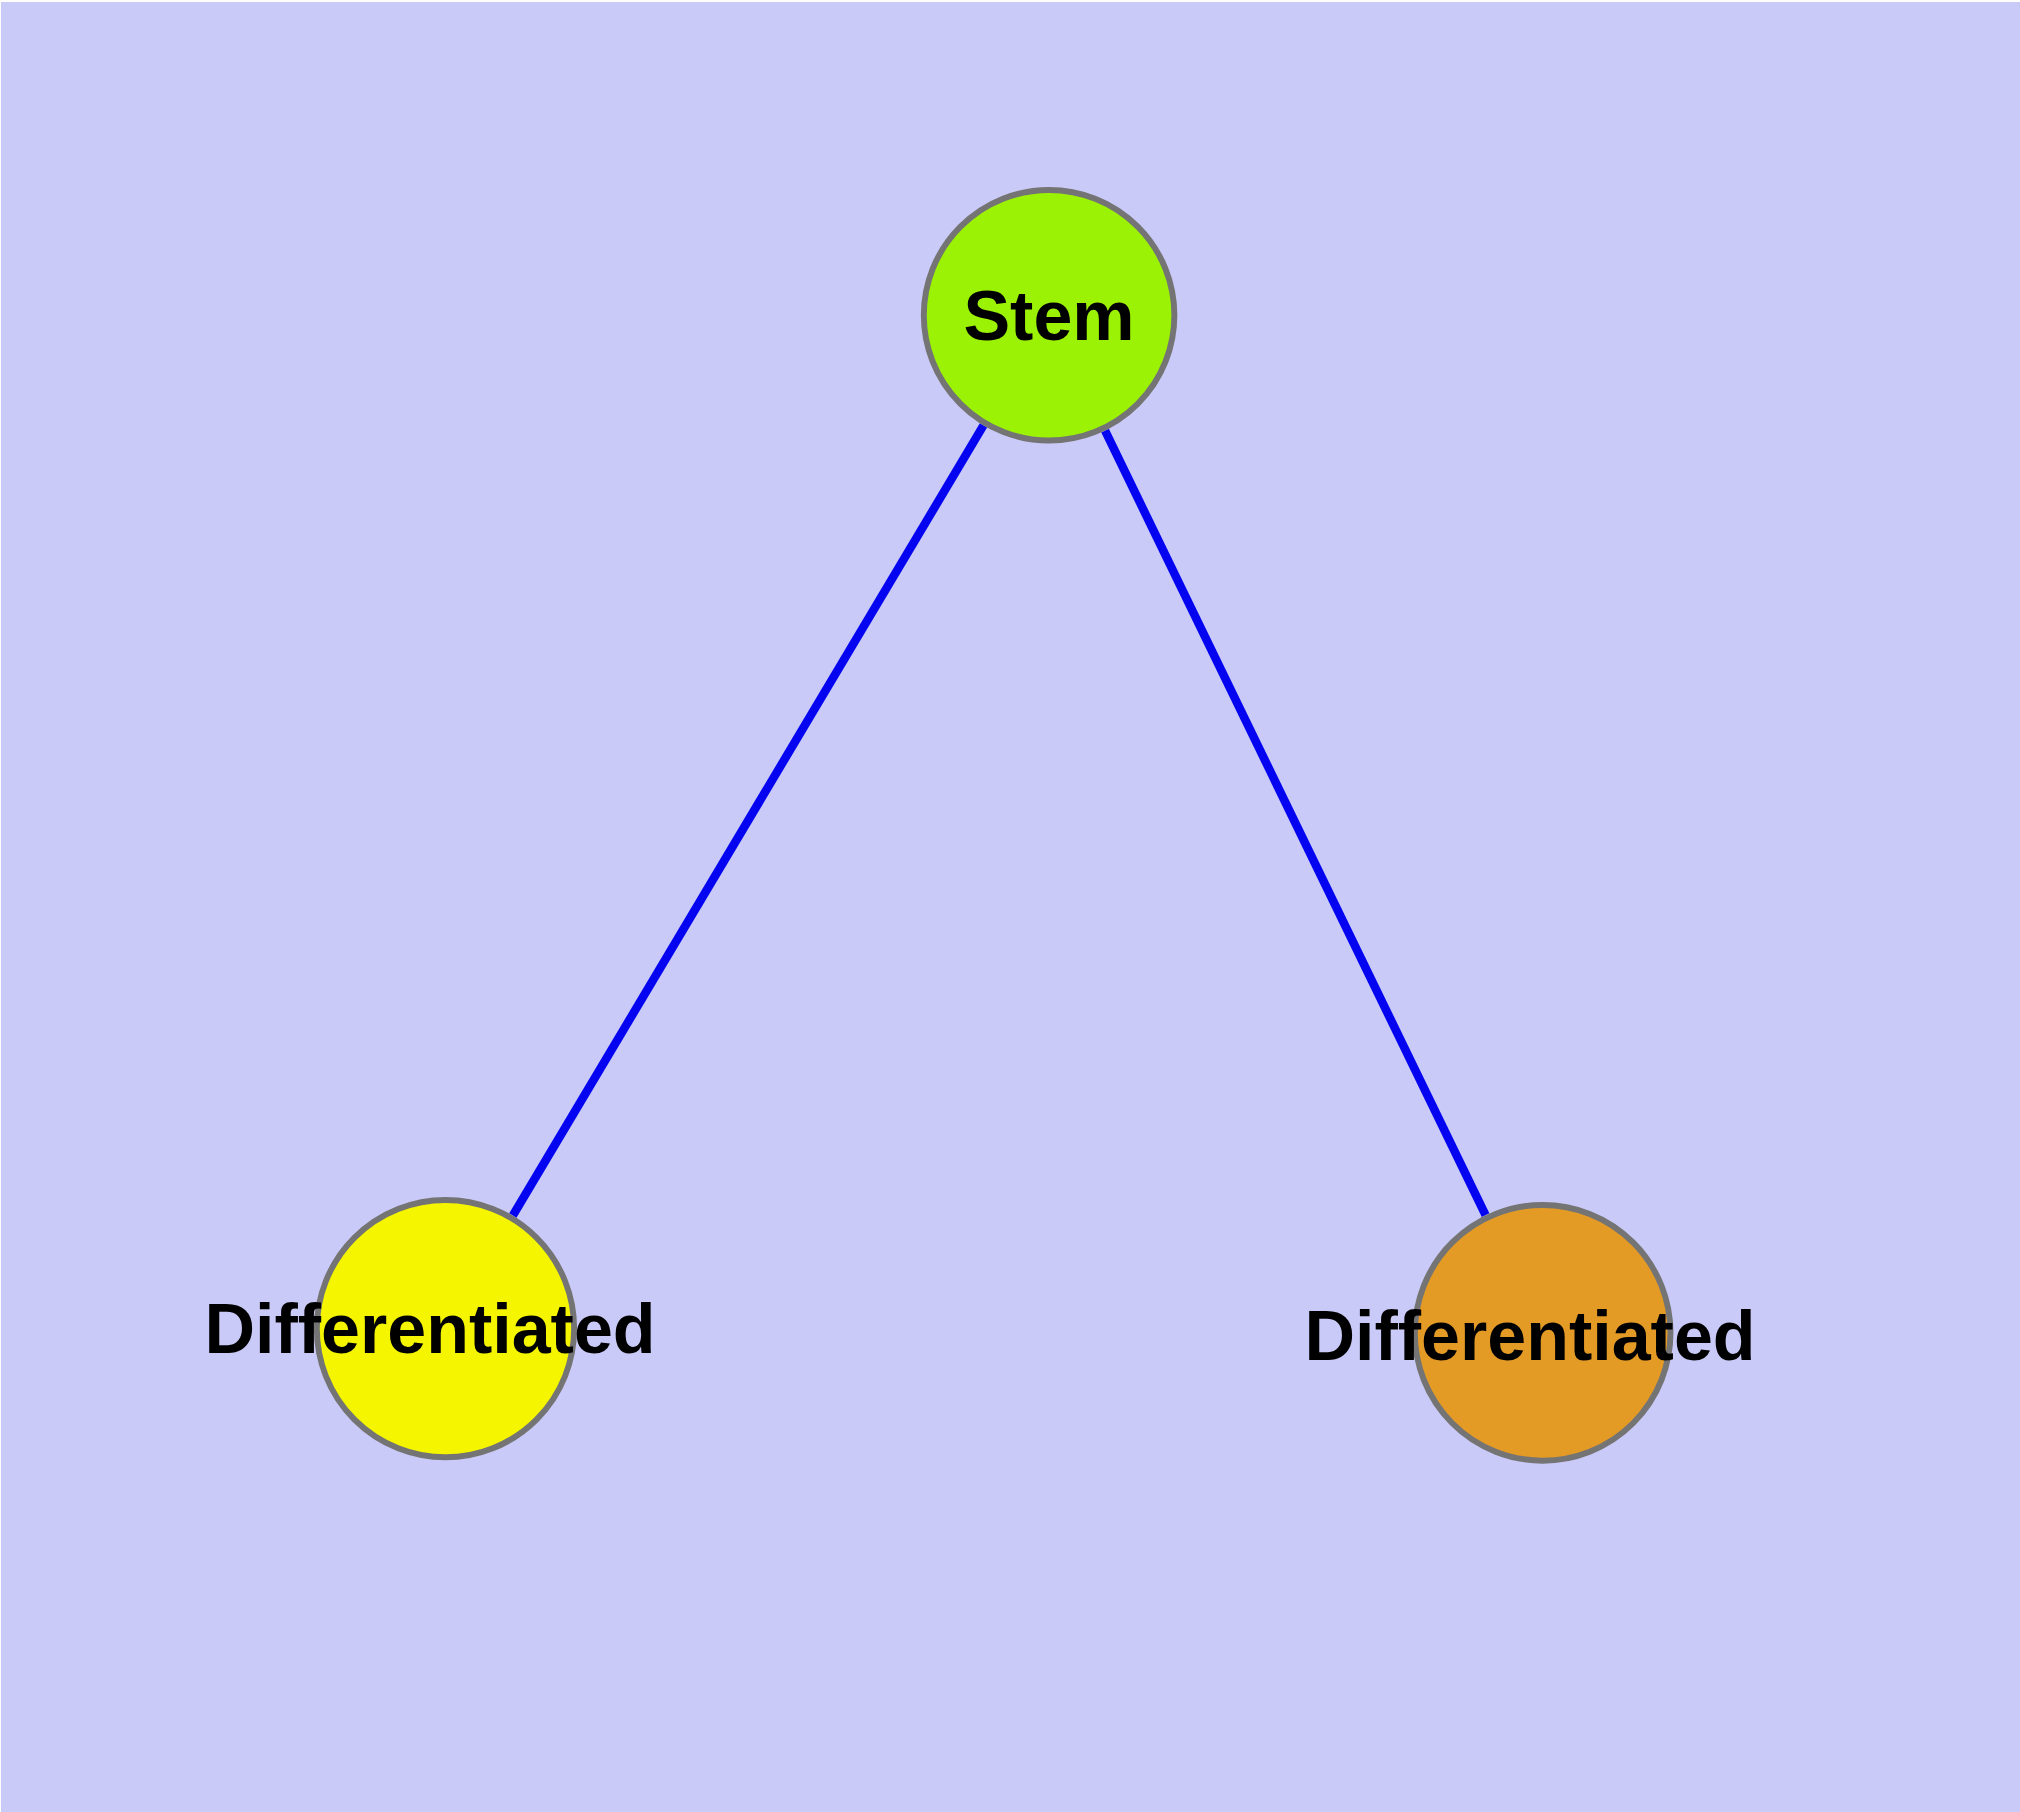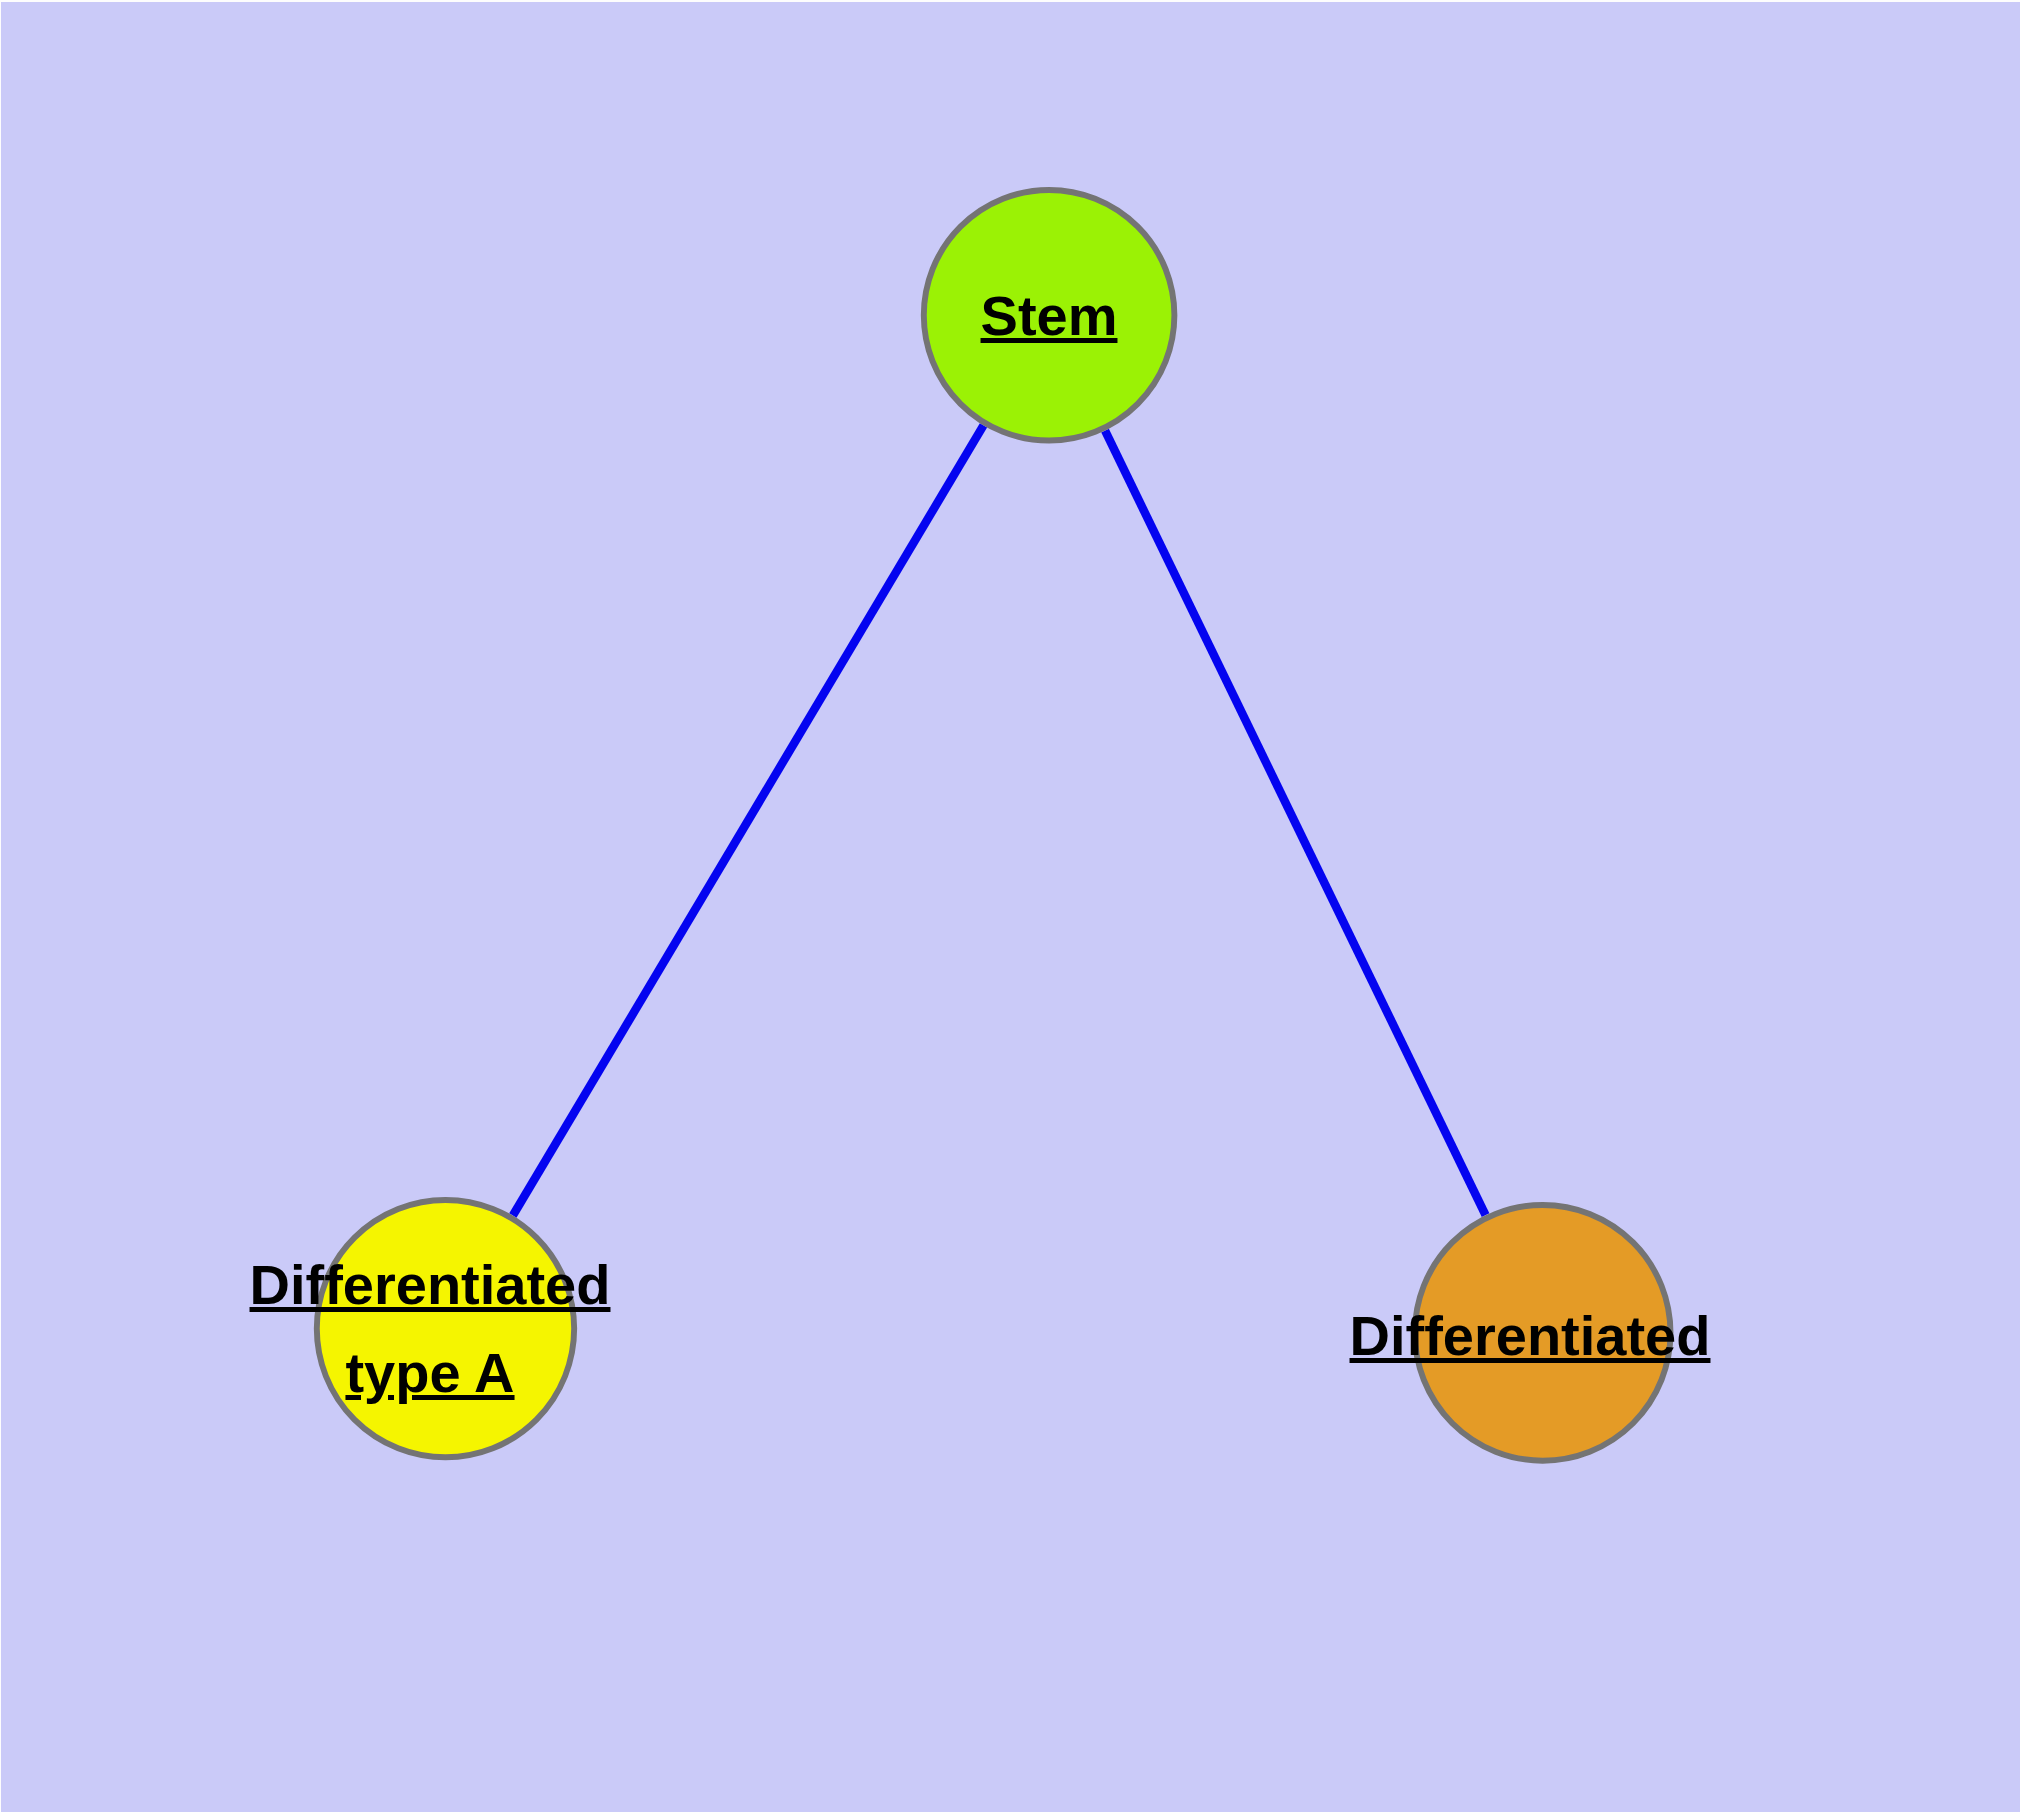--- a/index.html
+++ b/index.html
@@ -22,26 +22,25 @@
     top: 0;
     width: 100%;
     height: 100%;
     display: block;
   }
   .node-label {
     position: absolute;
     transform: translate(-50%, -50%);
     text-align: center;
     font-weight: bold;
-    font-size: 56px;
+    font-size: 70px;
     line-height: 88px;
     white-space: nowrap;
     color: #000000;
     pointer-events: none;
-    text-decoration: underline;
   }
   .node-label span {
     display: block;
   }
 </style>
 </head>
 <body>
 
 <div class="canvas" style="background: rgb(202, 202, 248);">
   <svg class="diagram-svg" viewBox="0 0 2384 2138" preserveAspectRatio="xMidYMid meet">
@@ -51,20 +50,19 @@
       <circle cx="524" cy="1567" r="152" fill="#F5F500" stroke="#747474" stroke-width="7"></circle>
       <circle cx="1820" cy="1572" r="151" fill="#E49B26" stroke="#747474" stroke-width="7"></circle>
     </svg>
 
   <div class="node-label" style="left: 1048px; top: 314px; color: rgb(0, 0, 0);">
     <span>Stem</span>
   </div>
 
   <div class="node-label" style="left: 429px; top: 1327px; color: rgb(0, 0, 0);">
     <span>Differentiated</span>
-    <span>type A</span>
   </div>
 
   <div class="node-label" style="left: 1529px; top: 1334px; color: rgb(0, 0, 0);">
     <span>Differentiated</span>
   </div>
 </div>
 
 
 </body></html>

